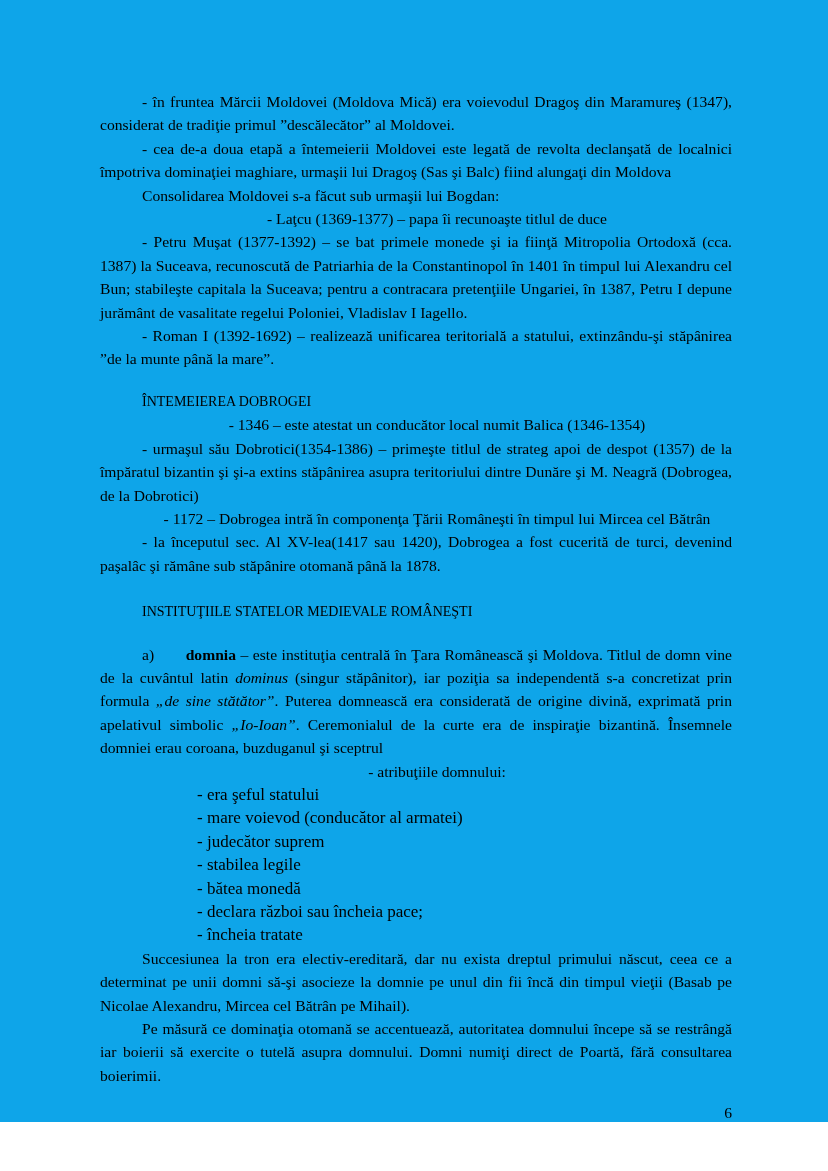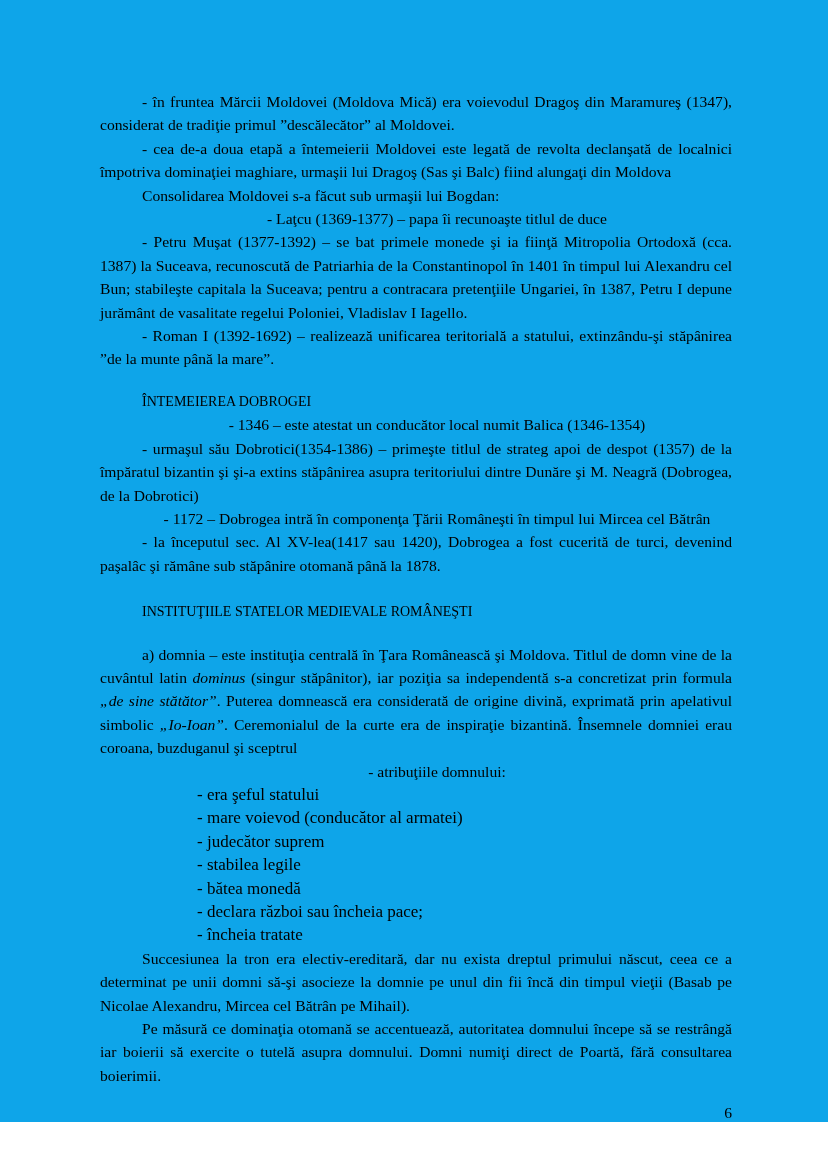--- a/index.html
+++ b/index.html
@@ -58,21 +58,21 @@
   .gap-lg { height: 23px; }
   .bullets {
     font-size: 17px;
     line-height: 23.4px;
     text-align: left;
     padding-left: 97px;
   }
   .bullets .bitem {
     white-space: pre;
   }
-  b, .b { font-weight: normal; }
+  b, .b { font-weight: bold; margin-left: 27px; }
   i, .i { font-style: italic; }
   #pagenum {
     position: absolute;
     left: 0;
     top: 1103px;
     width: 732px;
     text-align: right;
     font-size: 15.6px;
     line-height: 20px;
     font-family: "Liberation Serif", "DejaVu Serif", serif;

